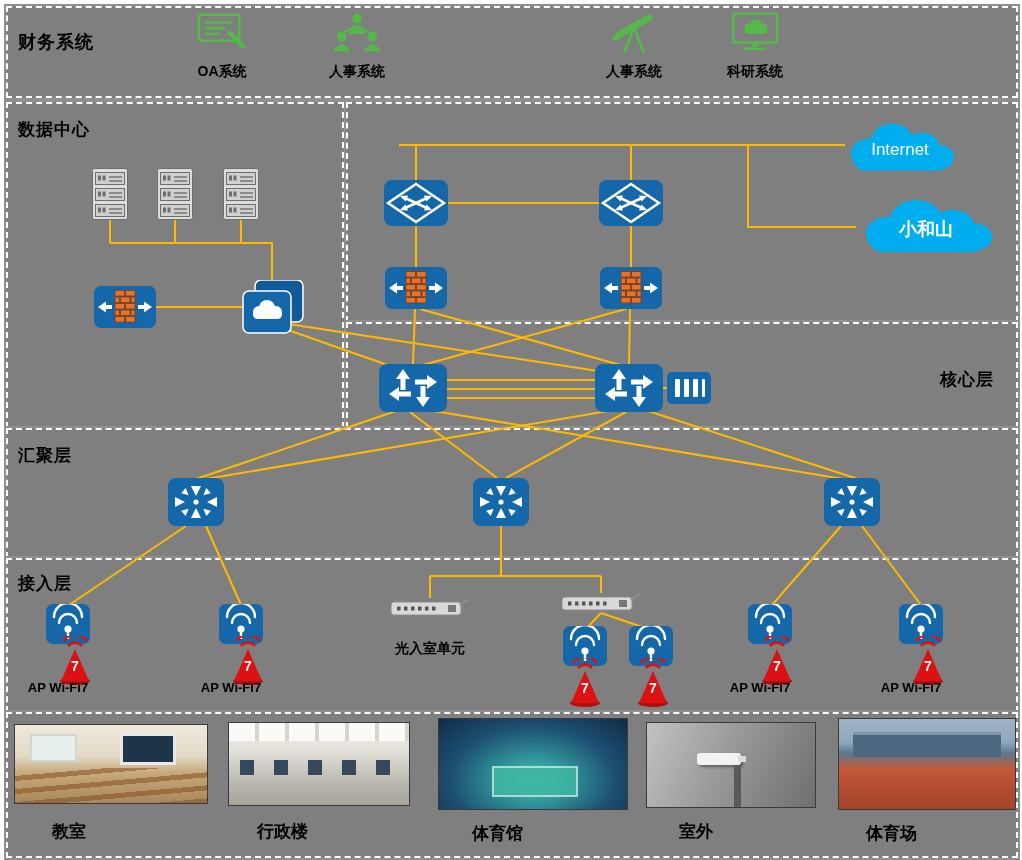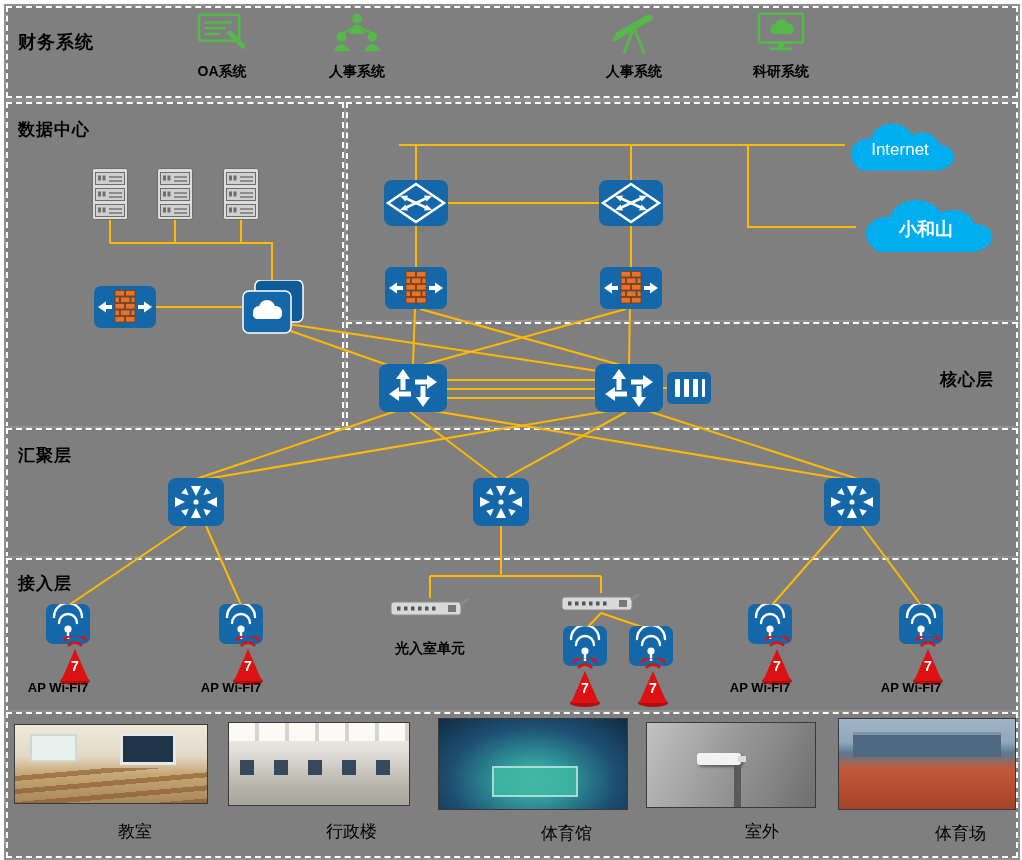--- a/index.html
+++ b/index.html
@@ -14,21 +14,21 @@
   .svc-label{font-size:14px;font-weight:bold;color:#000;margin-top:3px;line-height:1.15}
   .abc-text{position:absolute;top:-4px;left:50%;transform:translateX(-50%);color:#2F8F2A;font-weight:bold;font-size:11px;letter-spacing:1px;line-height:1}
   .cloud{position:absolute;z-index:3}
   .cloud-label{position:absolute;inset:0;display:flex;align-items:center;justify-content:center;color:#fff;font-size:17px;padding-top:6px}
   .cloud-label.cn{font-size:18px;font-weight:bold}
   .beacon{position:absolute;width:40px;height:50px;z-index:4;line-height:0}
   .wifi-gen{position:absolute;left:0;right:0;top:23px;text-align:center;color:#fff;font-weight:bold;font-size:14px;line-height:1}
   .ap-label{position:absolute;font-size:13px;font-weight:bold;color:#000;text-align:center;width:90px;z-index:4}
   .small-label{position:absolute;font-size:14px;font-weight:bold;color:#000;text-align:center;z-index:4}
   .photo{position:absolute;margin:0;border:1px solid #3a3a3a;overflow:hidden;z-index:3}
-  .bldg-label{position:absolute;font-size:17px;font-weight:normal;color:#000;text-align:right;z-index:4}
+  .bldg-label{position:absolute;font-size:17px;font-weight:bold;color:#000;text-align:left;z-index:4}
   .classroom{background:linear-gradient(180deg,#efe9dc 0%,#e3d9c6 40%,#c7a878 62%,#a9875c 100%)}
   .ph-board{position:absolute;left:8%;top:12%;width:22%;height:30%;background:#e8f0ee;border:2px solid #cfd8d4}
   .ph-screen{position:absolute;right:16%;top:10%;width:26%;height:34%;background:#1e3448;border:3px solid #e8e8e8}
   .ph-desks{position:absolute;left:0;right:0;bottom:0;height:45%;background:repeating-linear-gradient(175deg,rgba(150,95,45,0) 0 8px,rgba(130,80,35,.55) 8px 13px)}
   .office{background:linear-gradient(180deg,#f4f2ec 0%,#e2dfd8 35%,#b9b6ae 75%,#a8a49c 100%)}
   .ph-ceiling{position:absolute;left:0;top:0;right:0;height:22%;background:repeating-linear-gradient(90deg,#fbfaf6 0 26px,#d8d5cc 26px 30px)}
   .ph-monitors{position:absolute;left:6%;right:6%;top:45%;height:18%;background:repeating-linear-gradient(90deg,#35485c 0 14px,transparent 14px 34px)}
   .gym{background:radial-gradient(ellipse at 50% 68%,#49c2ae 0%,#2e8e96 30%,#1d4f72 62%,#102b44 100%)}
   .ph-court{position:absolute;left:28%;top:52%;width:44%;height:30%;background:#3fb7a3;border:2px solid #bfe8e0;opacity:.85}
   .outdoor{background:linear-gradient(115deg,#c2c2c2 0%,#9a9a9a 45%,#6f6f6f 100%)}
@@ -317,21 +317,21 @@
           <use href="#sym-svc-people"></use>
         </svg></span>
     <div class="svc-label">人事系统</div>
   </div>
   <div class="svc" style="left:579px;top:10px">
     <span class="svc-iconwrap"><svg width="54" height="46">
           <use href="#sym-svc-telescope"></use>
         </svg></span>
     <div class="svc-label">人事系统</div>
   </div>
-  <div class="svc" style="left:726px;top:10px">
+  <div class="svc" style="left:700px;top:10px">
     <span class="svc-iconwrap"><svg width="54" height="46">
           <use href="#sym-svc-research"></use>
         </svg></span>
     <div class="svc-label">科研系统</div>
   </div>
 
   <div class="node" style="left:92px;top:168px"><svg width="36" height="52">
         <use href="#sym-server"></use>
       </svg></div>
   <div class="node" style="left:157px;top:168px"><svg width="36" height="52">

